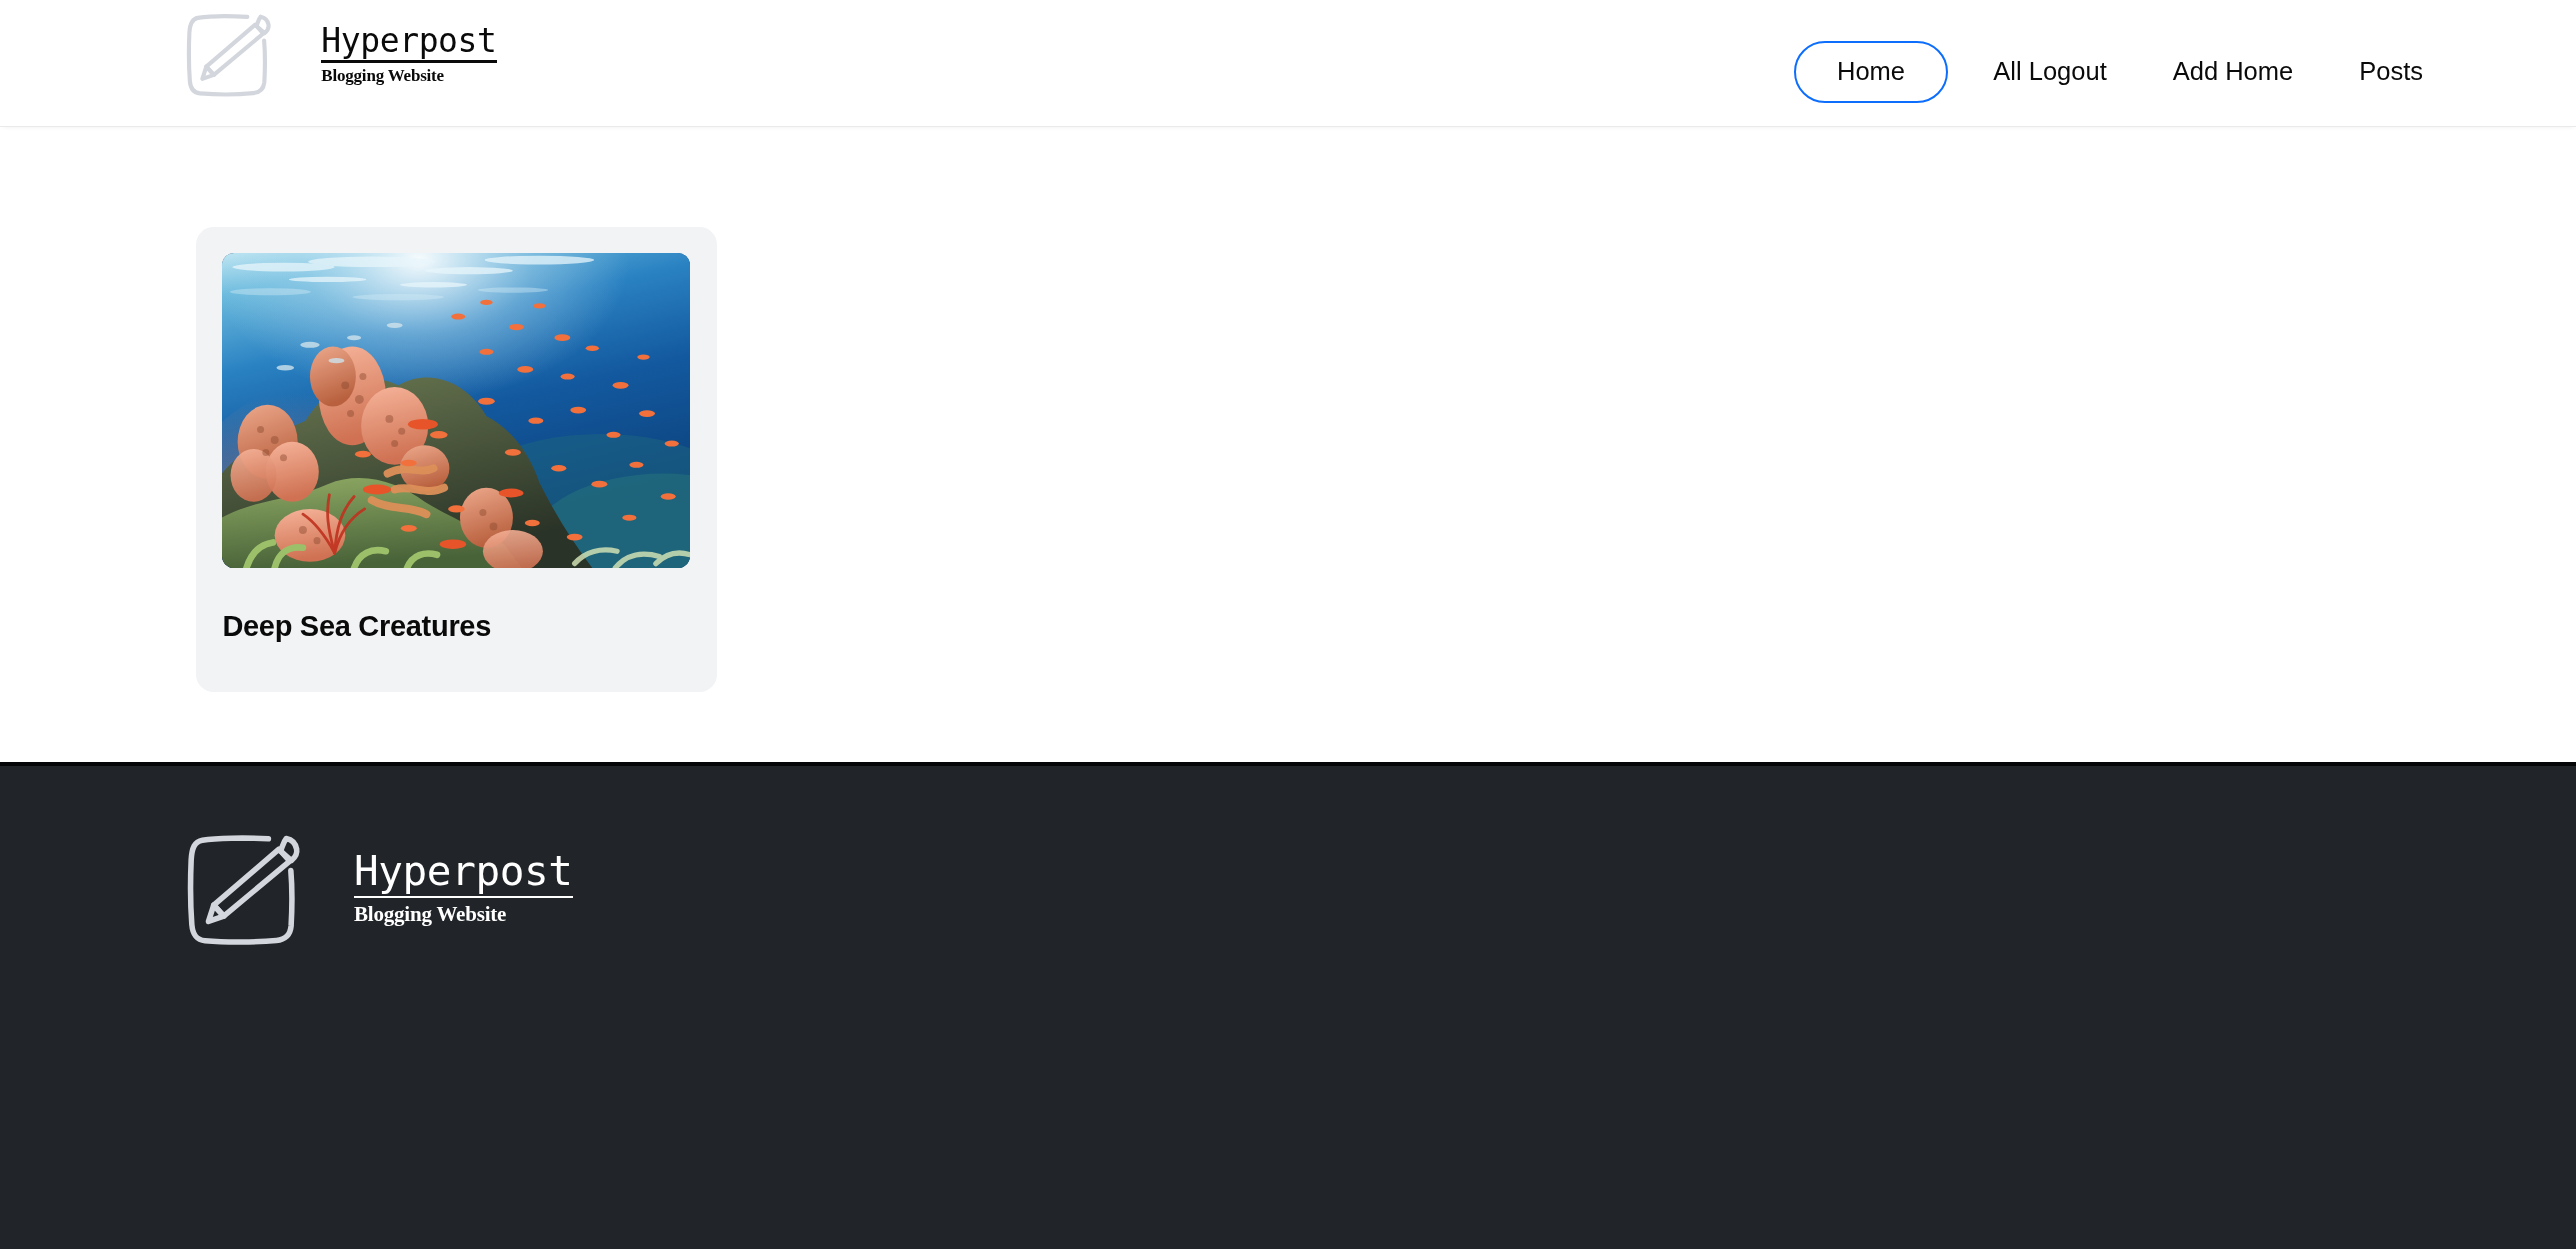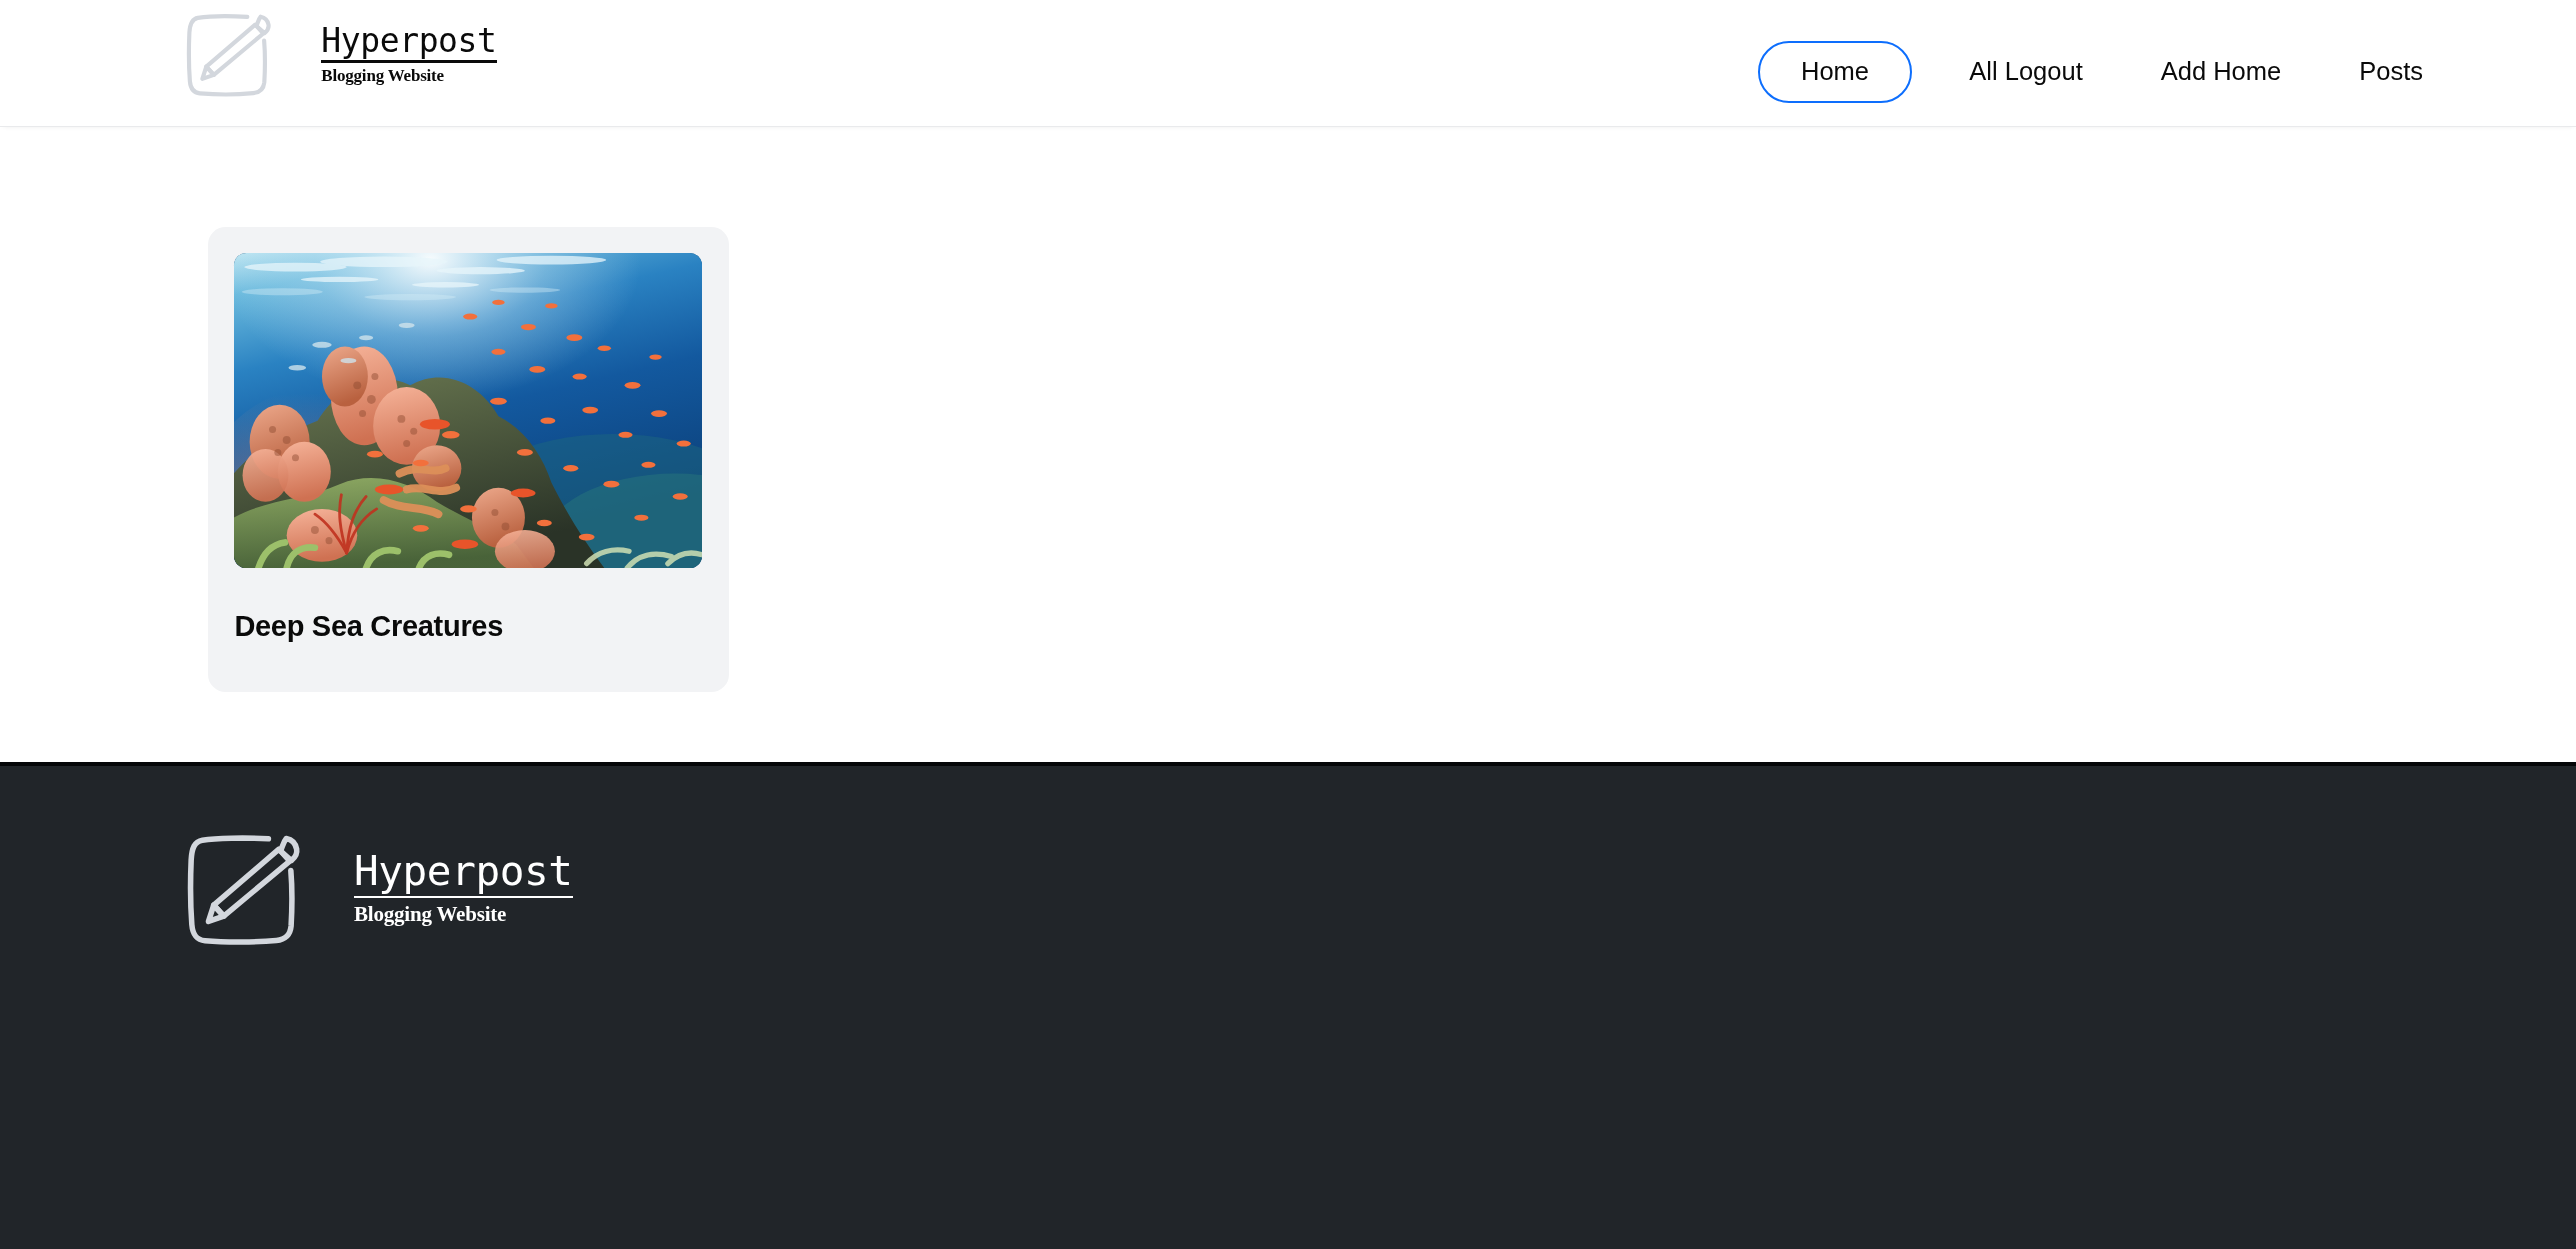--- a/index.html
+++ b/index.html
@@ -58,21 +58,21 @@
     white-space: nowrap;
   }
 
   .main-nav {
     position: absolute;
     right: 120px;
     top: 0;
     height: 144px;
     display: flex;
     align-items: center;
-    gap: 12px;
+    gap: 0;
   }
   .nav-link {
     font-size: 25.5px;
     color: #0a0a0a;
     text-decoration: none;
     padding: 0 33px;
     line-height: 1;
     white-space: nowrap;
   }
   .nav-link.active {
@@ -87,21 +87,21 @@
   .main-area {
     position: absolute;
     top: 127px; left: 0;
     width: 2576px;
     height: 635px;
     background: #ffffff;
   }
 
   .post-grid {
     position: absolute;
-    left: 208px;
+    left: 196px;
     top: 100px;
     display: flex;
     flex-wrap: wrap;
     gap: 39px;
   }
 
   .post-card {
     width: 521px;
     background: #f2f3f5;
     border-radius: 17.6px;

